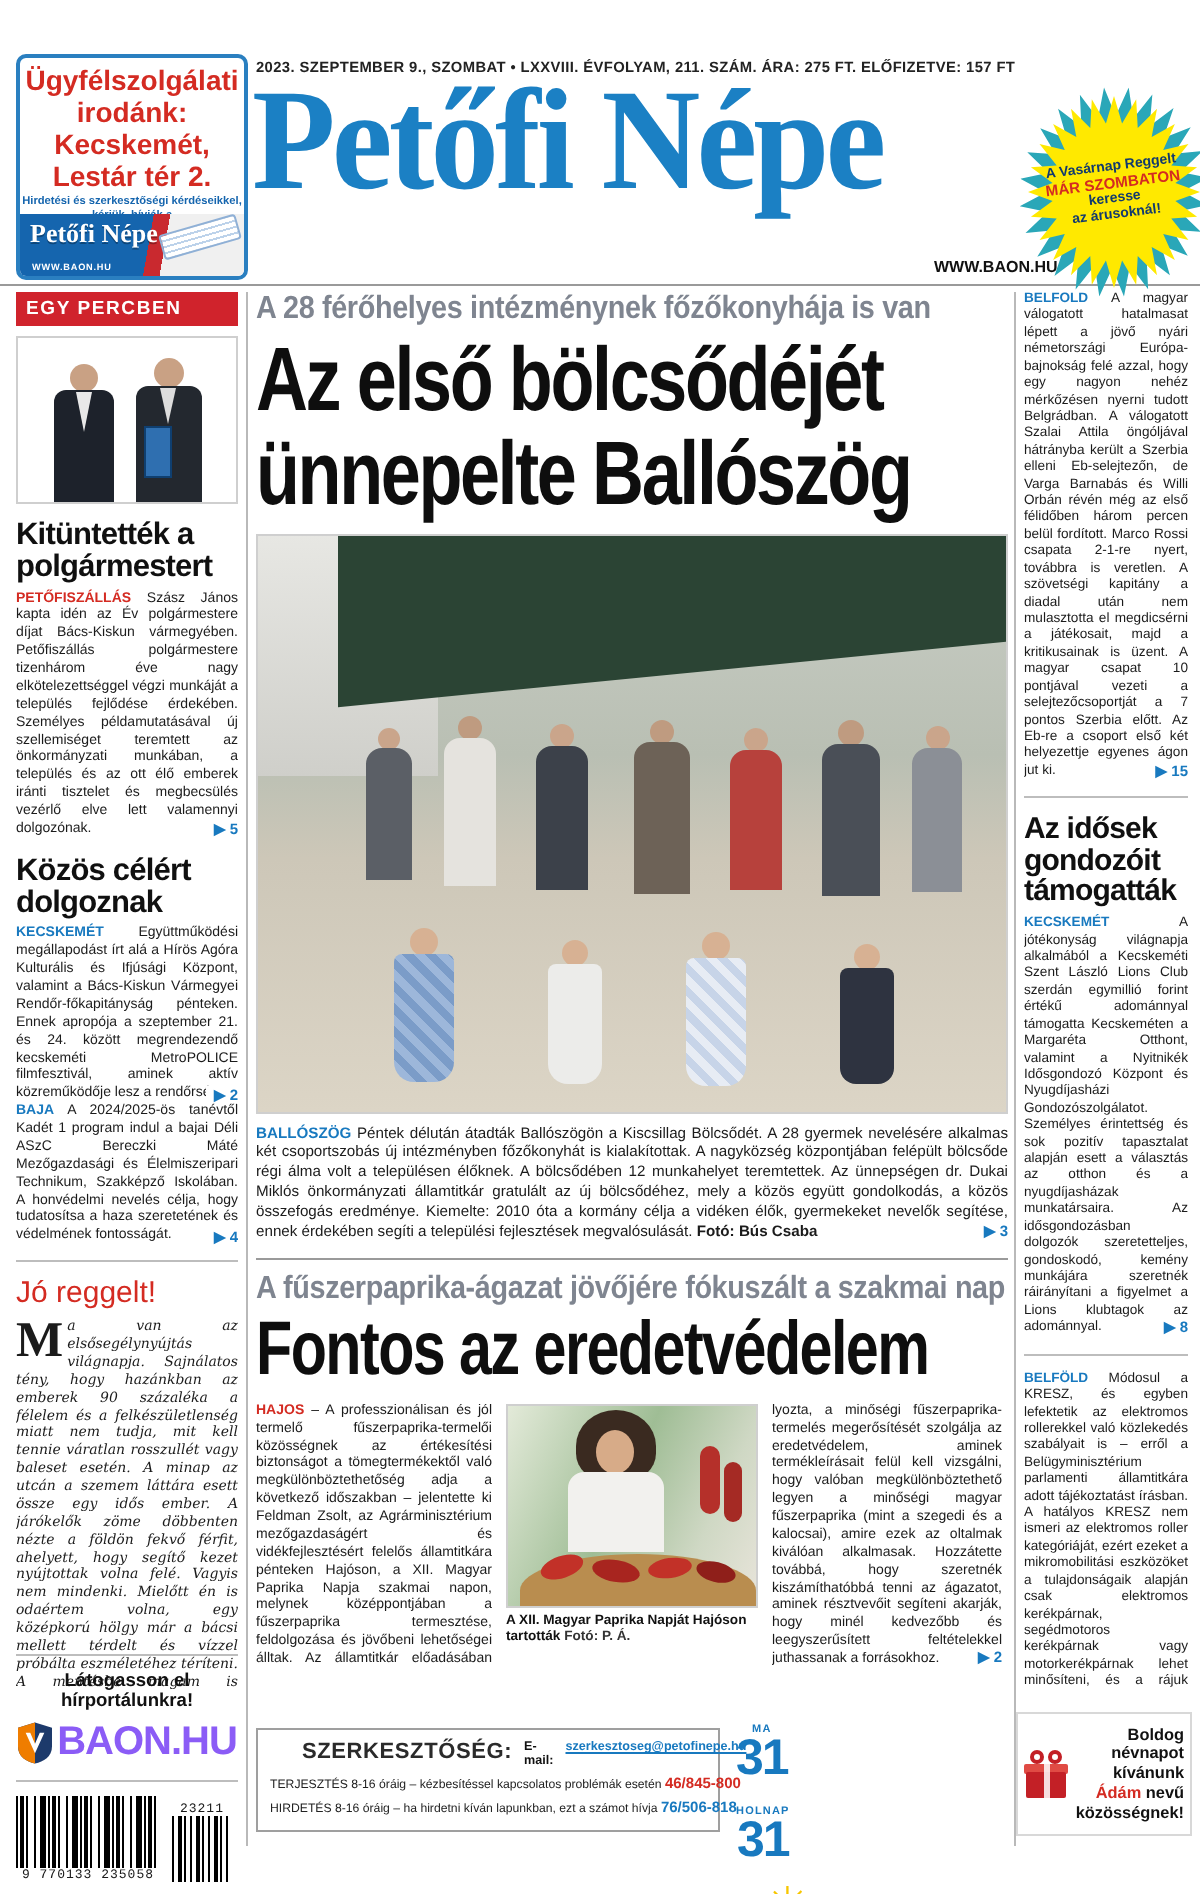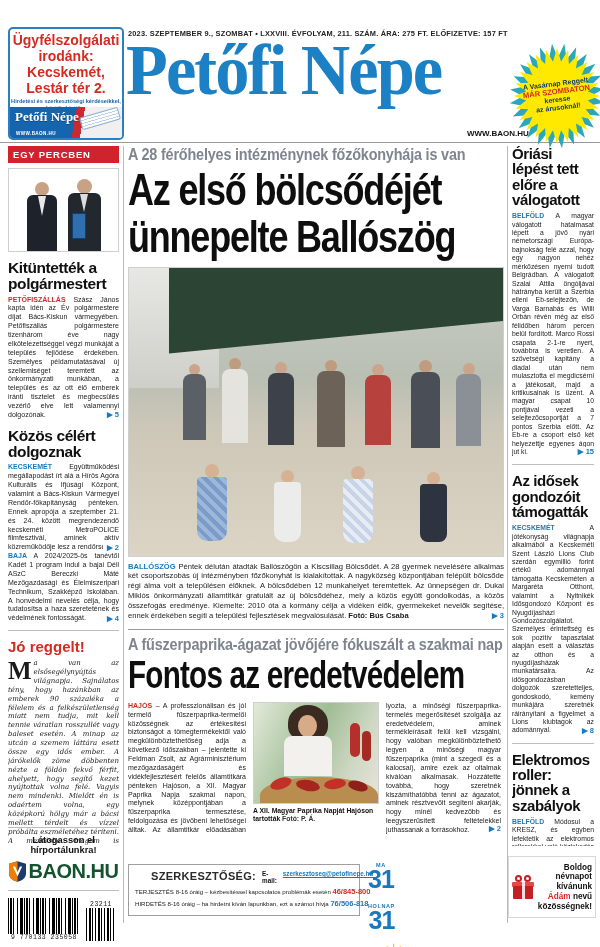--- a/index.html
+++ b/index.html
@@ -67,26 +67,26 @@
   .photo1{position:relative;height:84px;margin-top:5px;overflow:hidden;border:1px solid #cfcfcf;
     background:linear-gradient(90deg,#23272e 0 52%,#707a85 52% 66%,#39novo 66%),linear-gradient(90deg,#23272e 0 52%,#6d7680 52% 66%,#343f4c 66%);}
   .ph-fig{position:absolute;}
   h2.story-h{font-size:15.5px;line-height:1.02;letter-spacing:-.4px;color:#101010;margin:8px 0 4px;}
   .story p{position:relative;font-size:7px;line-height:1.27;text-align:justify;color:#1b1b1b;}
   .loc{font-weight:bold;}
   .loc.red{color:var(--red,#d42b22);}
   .loc.blue{color:var(--blue,#1879bf);}
   .pref{position:absolute;right:0;bottom:0;color:var(--blue,#1879bf);font-weight:bold;background:#fff;padding-left:4px;font-size:7.5px;}
   .thinline{border:none;border-top:1px solid #bdbdbd;margin:7px 0;}
-  .gm-title{color:var(--red,#d42b22);font-size:15px;font-weight:bold;margin:2px 0 4px;}
+  .gm-title{color:var(--red,#d42b22);font-size:15px;font-weight:normal;margin:2px 0 4px;}
   .gm{position:relative;font-family:"DejaVu Serif",serif;font-style:italic;font-size:6.5px;line-height:1.24;text-align:justify;color:#1b1b1b;}
   .dropcap{float:left;font-family:"Liberation Serif",serif;font-weight:bold;font-size:25px;line-height:.78;margin:2px 2px 0 0;font-style:normal;}
   .portal-cta{font-size:9.3px;font-weight:bold;text-align:center;color:#111;}
   .baon-logo{display:flex;align-items:center;justify-content:center;gap:3px;margin:5px 0 2px;}
-  .baon-logo .word{font-size:20px;font-weight:bold;color:#14532d;letter-spacing:-.5px;}
+  .baon-logo .word{font-size:20px;font-weight:bold;color:#8b5cf6;letter-spacing:-.5px;}
   .barcode-row{display:flex;align-items:flex-end;gap:6px;margin-top:6px;}
   .bc-main{width:72px;}
   .bc-main .bars{height:36px;background:repeating-linear-gradient(90deg,#000 0 1px,#fff 1px 2px,#000 2px 4px,#fff 4px 5px,#000 5px 6px,#fff 6px 9px,#000 9px 10px,#fff 10px 12px,#000 12px 15px,#fff 15px 16px);}
   .bc-num{font-family:"Liberation Mono",monospace;font-size:6.5px;text-align:center;letter-spacing:.5px;}
   .bc-addon{width:30px;}
   .bc-addon .bars{height:33px;background:repeating-linear-gradient(90deg,#000 0 1px,#fff 1px 3px,#000 3px 5px,#fff 5px 6px,#000 6px 7px,#fff 7px 9px);}
 
   
   .kicker{font-size:16px;font-weight:bold;color:var(--kickerGray,#7f8590);letter-spacing:-.2px;white-space:nowrap;
     transform:scaleX(.9);transform-origin:0 50%;}
@@ -308,31 +308,29 @@
         <div class="photo2-cap"><span>A XII. Magyar Paprika Napját Hajóson tartották</span> <span class="credit">Fotó: P. Á.</span></div>
       </div>
       <div class="art-col" style="width:115px;">
         <span>lyozta, a minőségi fűszerpaprika-termelés megerősítését szolgálja az eredetvédelem, aminek termékleírásait felül kell vizsgálni, hogy valóban megkülönböztethető legyen a minőségi magyar fűszerpaprika (mint a szegedi és a kalocsai), amire ezek az oltalmak kiválóan alkalmasak. Hozzátette továbbá, hogy szeretnék kiszámíthatóbbá tenni az ágazatot, aminek résztvevőit segíteni akarják, hogy minél kedvezőbb és leegyszerűsített feltételekkel juthassanak a forrásokhoz.</span><span class="pref">▶ 2</span>
       </div>
     </div>
   </main>
 
   <aside class="col-right">
     <section class="story">
-      <h2 class="story-h">Óriási lépést tett előre a válogatott</h2>
       <p><span class="loc blue">BELFÖLD</span><span> A magyar válogatott hatalmasat lépett a jövő nyári németországi Európa-bajnokság felé azzal, hogy egy nagyon nehéz mérkőzésen nyerni tudott Belgrádban. A válogatott Szalai Attila öngóljával hátrányba került a Szerbia elleni Eb-selejtezőn, de Varga Barnabás és Willi Orbán révén még az első félidőben három percen belül fordított. Marco Rossi csapata 2-1-re nyert, továbbra is veretlen. A szövetségi kapitány a diadal után nem mulasztotta el megdicsérni a játékosait, majd a kritikusainak is üzent. A magyar csapat 10 pontjával vezeti a selejtezőcsoportját a 7 pontos Szerbia előtt. Az Eb-re a csoport első két helyezettje egyenes ágon jut ki.</span><span class="pref">▶ 15</span></p>
     </section>
     <hr class="thinline">
     <section class="story">
       <h2 class="story-h">Az idősek gondozóit támogatták</h2>
       <p><span class="loc blue">KECSKEMÉT</span><span> A jótékonyság világnapja alkalmából a Kecskeméti Szent László Lions Club szerdán egymillió forint értékű adománnyal támogatta Kecskeméten a Margaréta Otthont, valamint a Nyitnikék Idősgondozó Központ és Nyugdíjasházi Gondozószolgálatot. Személyes érintettség és sok pozitív tapasztalat alapján esett a választás az otthon és a nyugdíjasházak munkatársaira. Az idősgondozásban dolgozók szeretetteljes, gondoskodó, kemény munkájára szeretnék ráirányítani a figyelmet a Lions klubtagok az adománnyal.</span><span class="pref">▶ 8</span></p>
     </section>
     <hr class="thinline">
     <section class="story">
-      <h2 class="story-h">Elektromos roller: jönnek a szabályok</h2>
       <p><span class="loc blue">BELFÖLD</span><span> Módosul a KRESZ, és egyben lefektetik az elektromos rollerekkel való közlekedés szabályait is – erről a Belügyminisztérium parlamenti államtitkára adott tájékoztatást írásban. A hatályos KRESZ nem ismeri az elektromos roller kategóriáját, ezért ezeket a mikromobilitási eszközöket a tulajdonságaik alapján csak elektromos kerékpárnak, segédmotoros kerékpárnak vagy motorkerékpárnak lehet minősíteni, és a rájuk vonatkozó szabályok betartásával lehet őket használni.</span></p>
     </section>
   </aside>
 
   <div class="editorial">
     <div class="ed-top">
       <span class="ed-label">SZERKESZTŐSÉG:</span>
       <span class="ed-mail-label">E-mail:</span>
       <a class="ed-mail" href="#">szerkesztoseg@petofinepe.hu</a>
     </div>

